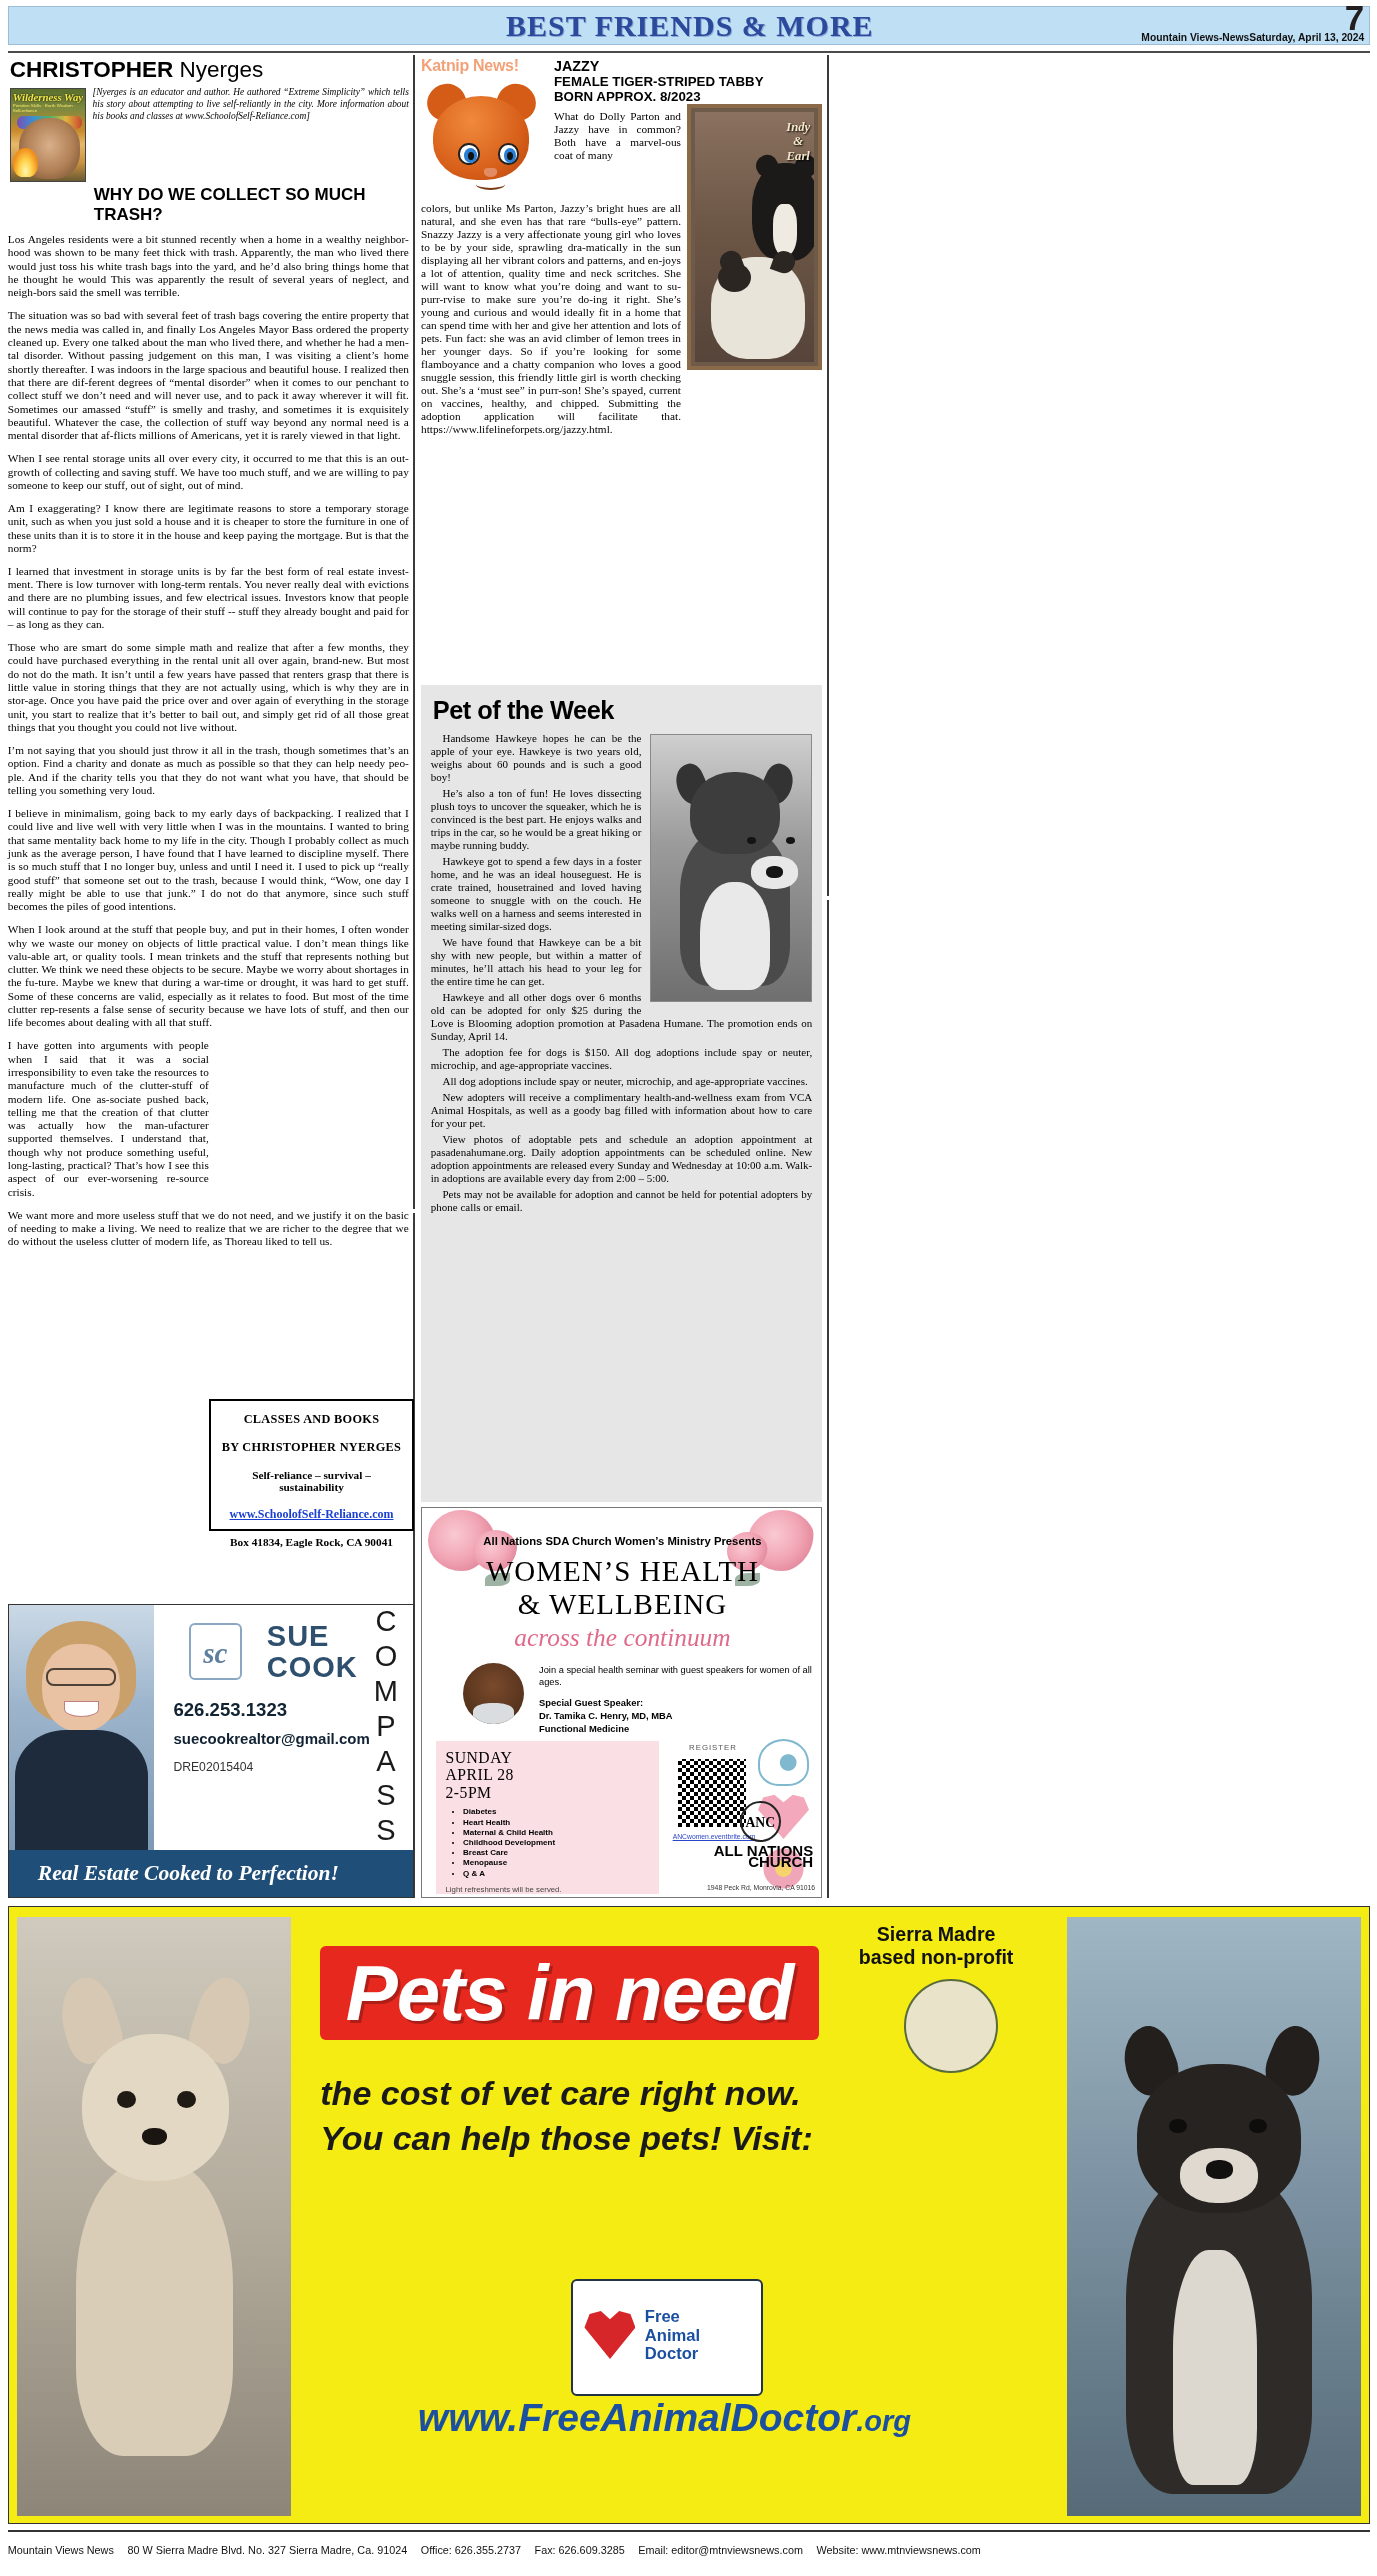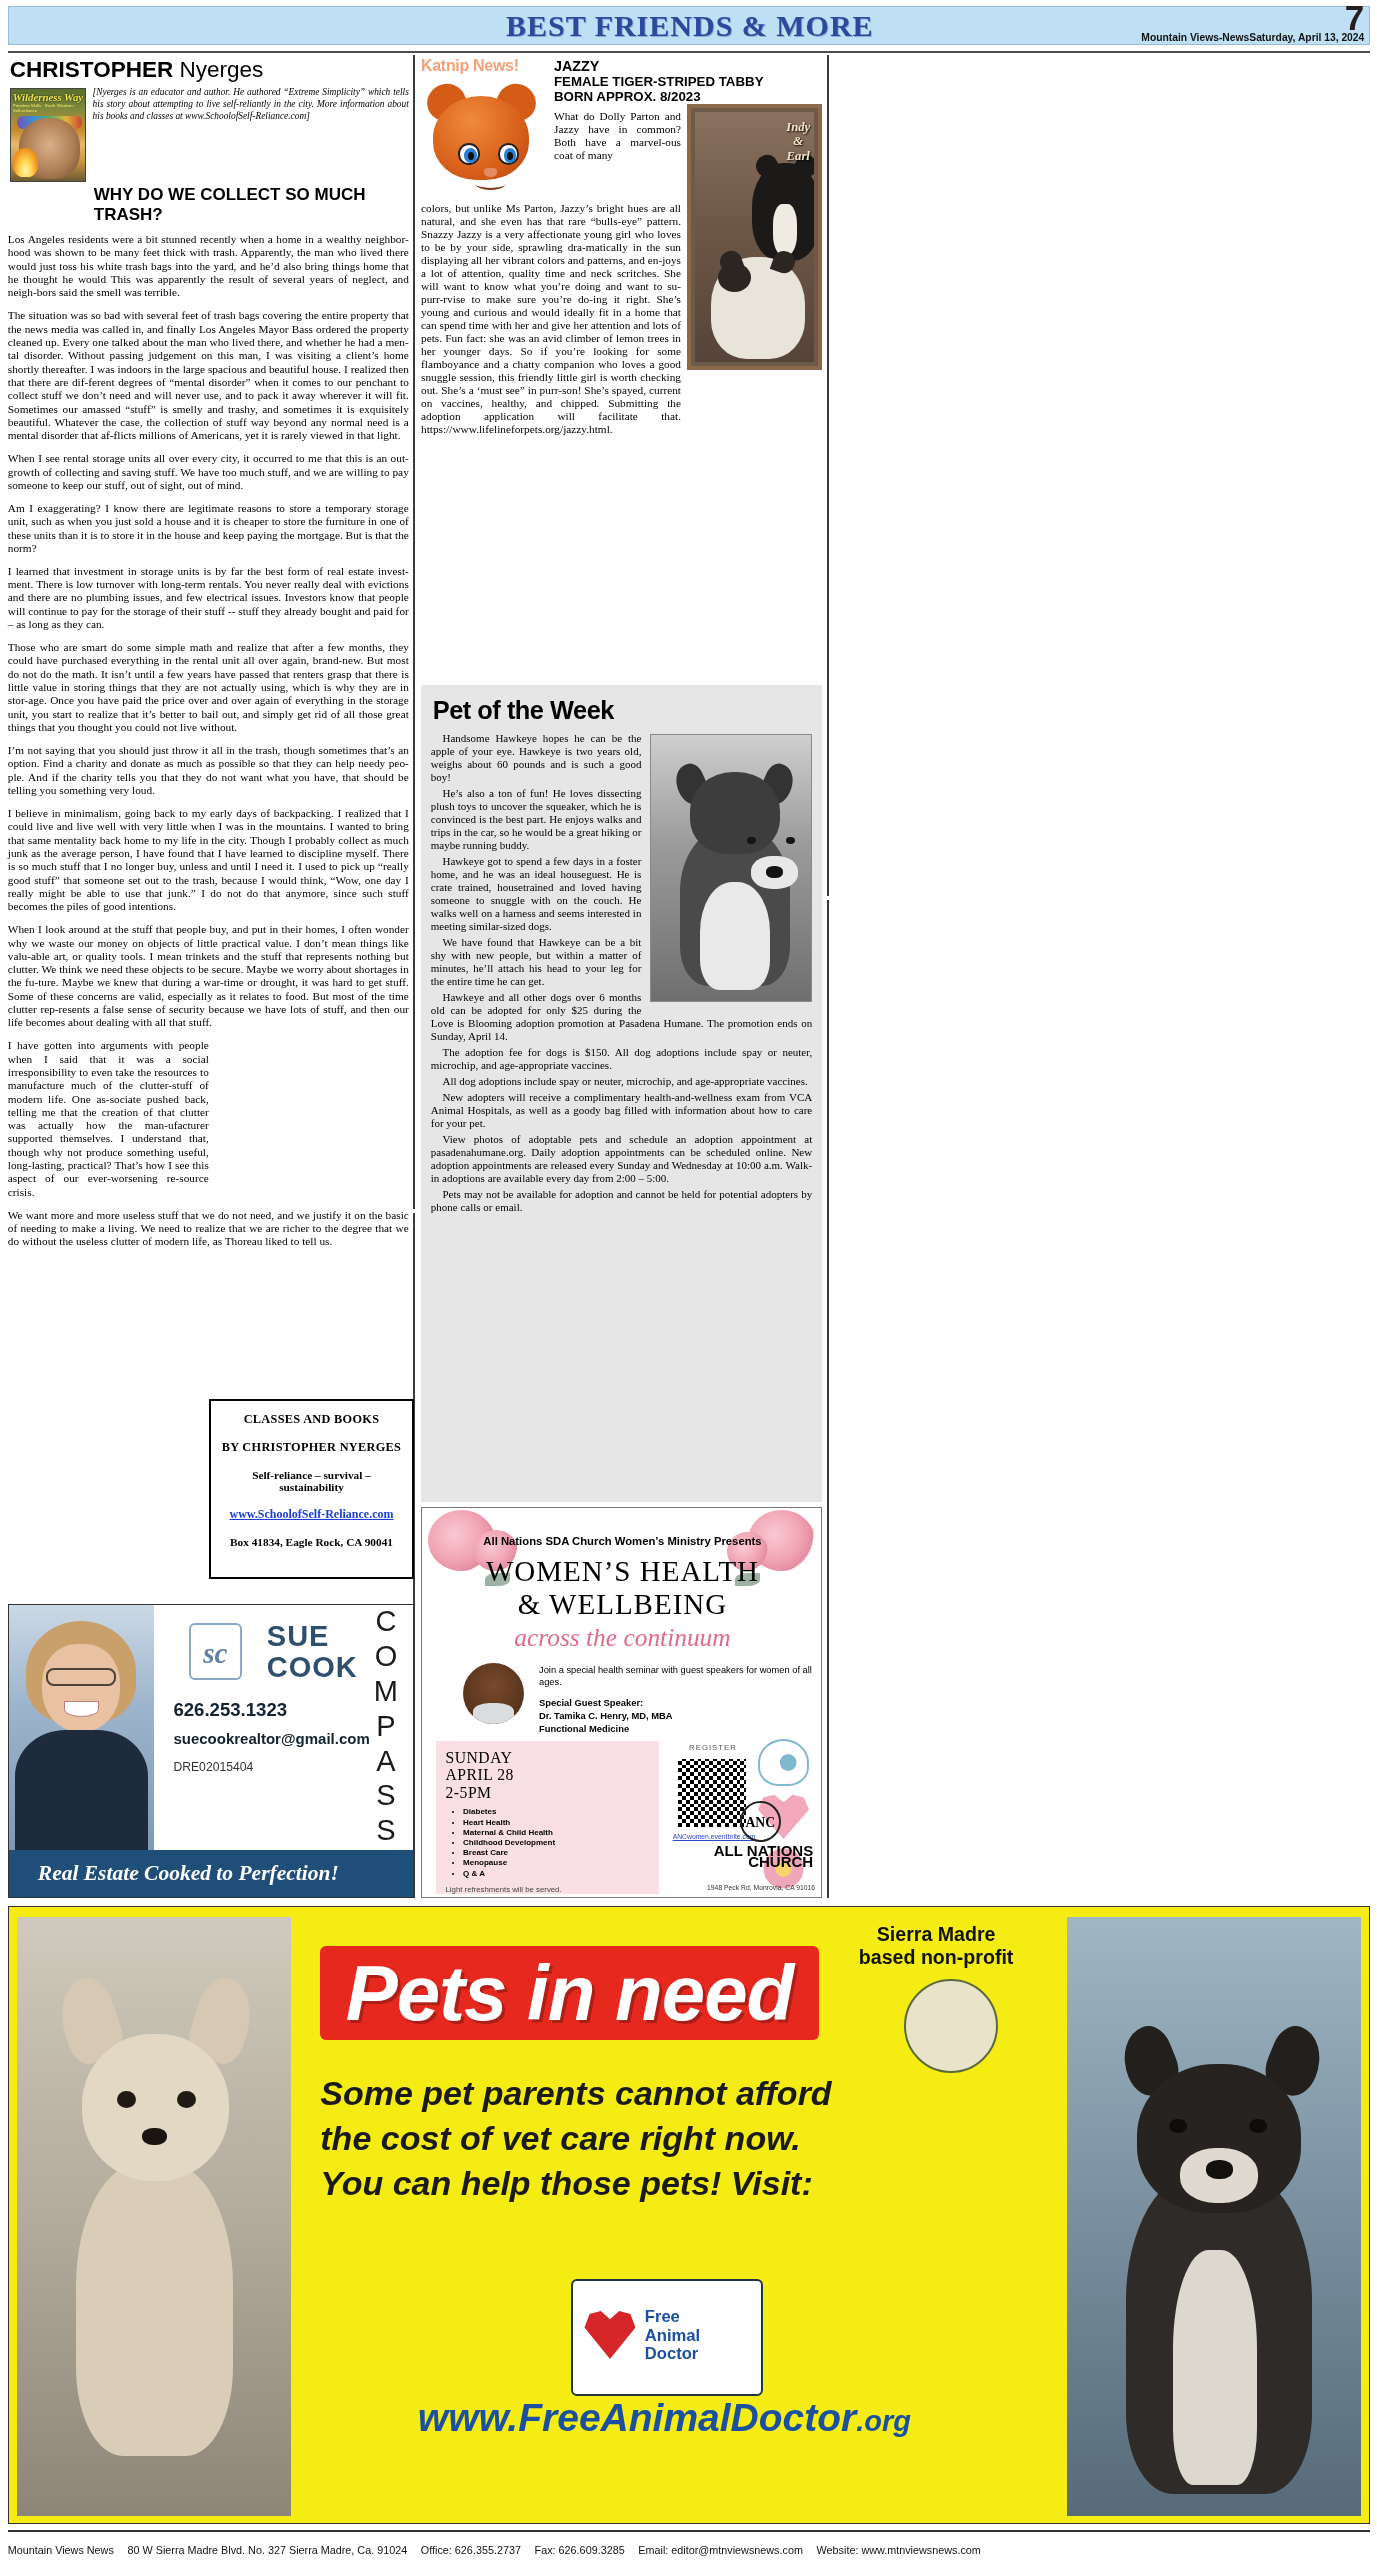--- a/index.html
+++ b/index.html
@@ -97,21 +97,21 @@
     margin:11.7px 0 8.8px 0; padding-left:86px;
   }
   .body-p {
     font-family:"Liberation Serif", serif;
     font-size:11.3px; line-height:13.3px; text-align:justify;
     margin:0 0 9.8px 0;
   }
 
   
   .cb-box {
-    position:absolute; left:209px; top:1399px; width:205px; height:180px;
+    position:absolute; left:209px; top:1399px; width:205px; height:132px;
     border:2.9px solid #000; background:#fff;
     padding:10.8px 7.8px 0 7.8px; text-align:center;
   }
   .cb-box div { font-family:"Liberation Serif",serif; font-weight:bold; }
   .cb-l1 { font-size:12.3px; margin-bottom:13.7px; letter-spacing:0.3px;}
   .cb-l2 { font-size:12.3px; margin-bottom:13.7px; letter-spacing:0.3px;}
   .cb-l3 { font-size:11.3px; margin-bottom:13.7px; }
   .cb-l4 { font-size:12px; margin-bottom:13.7px; color:#1a3fd1; text-decoration:underline; }
   .cb-l5 { font-size:11.3px; }
 
@@ -699,21 +699,20 @@
       <div class="chi-body"></div>
       <div class="chi-head"></div>
       <div class="chi-eye l"></div>
         <div class="chi-eye r"></div>
       <div class="chi-nose"></div>
     </div>
 
     <div class="pin-center">
       <div class="pin-title">Pets in need</div>
       <div class="pin-sub">
-        <div>Some pet parents cannot afford</div>
         <div>the cost of vet care right now.</div>
         <div>You can help those pets! Visit:</div>
       </div>
       <div class="pin-url">
         <span>www.FreeAnimalDoctor</span><span class="dotorg">.org</span>
       </div>
       <div class="pin-badge-r">
         <div class="fad-mark"></div>
         <div class="fad-text">
           <div>Free</div>

